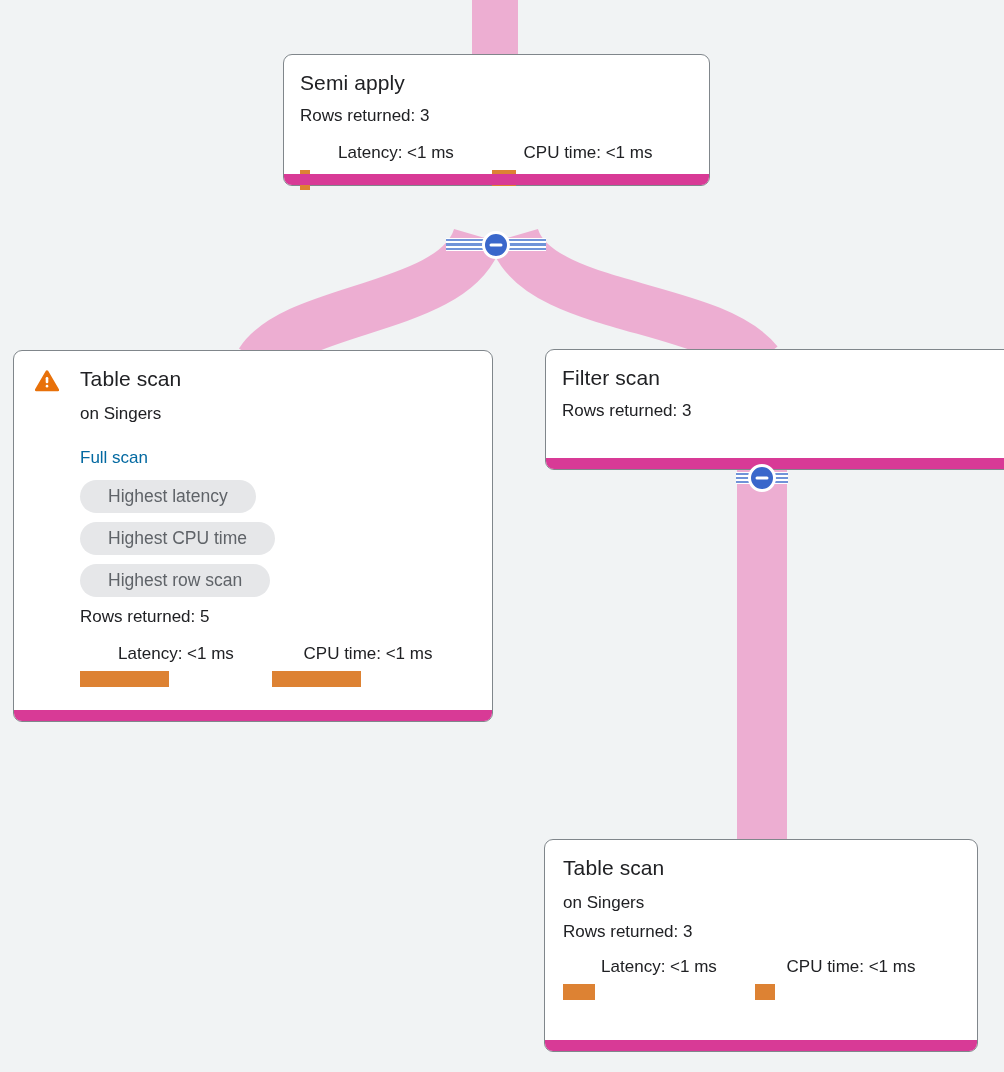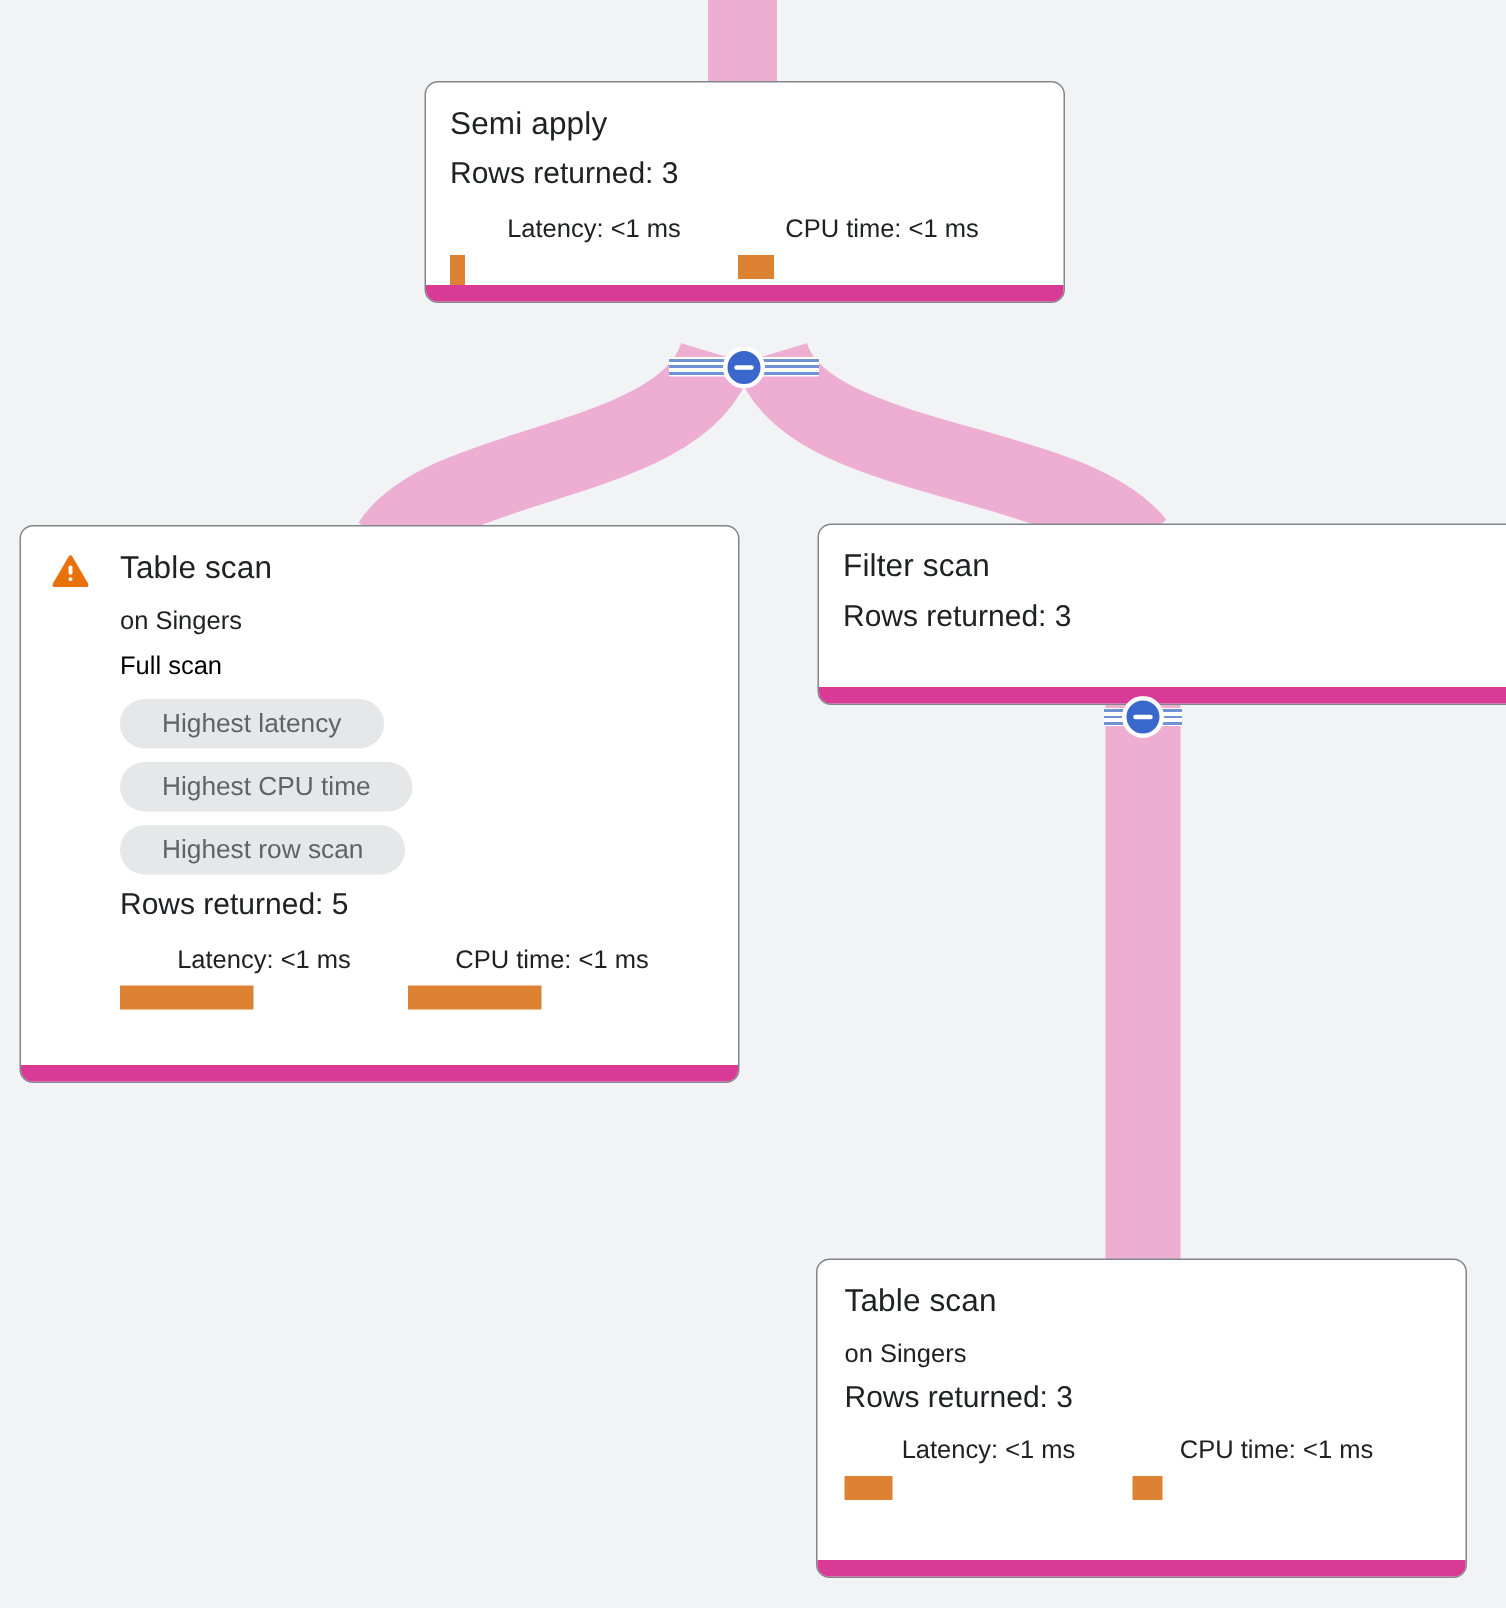--- a/index.html
+++ b/index.html
@@ -35,22 +35,22 @@
     line-height: 26px;
     color: #202124;
     letter-spacing: 0.1px;
   }
   .node-sub {
     font-size: 17px;
     line-height: 22px;
     color: #202124;
     margin-top: 11px;
   }
-  .node-sub.muted { color: #000000; margin-top: 8px; }
-  .rows-line { font-size: 20px; line-height: 22px; margin-top: 9px; }
+  .node-sub.muted { color: #0369a1; margin-top: 22px; }
+  .rows-line { font-size: 17px; line-height: 22px; margin-top: 9px; }
   .badges { margin-top: 11px; }
   .badge {
     display: table;
     background: #e6e7e9;
     color: #5f6368;
     font-size: 17.5px;
     line-height: 33px;
     height: 30px;
     padding: 0 28px;
     border-radius: 17px;
@@ -91,21 +91,21 @@
 </head>
 <body>
 
 <svg class="edges" width="1004" height="1072" viewBox="0 0 1004 1072">
   <rect x="472" y="0" width="46" height="58" fill="#edaed2"></rect>
   <path d="M 478 236 C 456 310, 296 306, 260 362" fill="none" stroke="#edaed2" stroke-width="50" stroke-linecap="butt"></path>
   <path d="M 514 236 C 536 310, 712 304, 758 362" fill="none" stroke="#edaed2" stroke-width="50" stroke-linecap="butt"></path>
   <rect x="737" y="468" width="50" height="377" fill="#edaed2"></rect>
 </svg>
 
-<div class="node" style="left:283px; top:54px; width:427px; height:148px; padding:15px 16px;">
+<div class="node" style="left:283px; top:54px; width:427px; height:132px; padding:15px 16px;">
   <div class="node-title">Semi apply</div>
   <div class="rows-line">Rows returned: 3</div>
   <div class="metrics">
     <div class="metric">
       <div class="metric-label">Latency: &lt;1 ms</div>
       <div class="hbar" style="width: 10px; height: 20px;"></div>
     </div>
     <div class="metric">
       <div class="metric-label">CPU time: &lt;1 ms</div>
       <div class="hbar" style="width: 24px; height: 16px;"></div>

